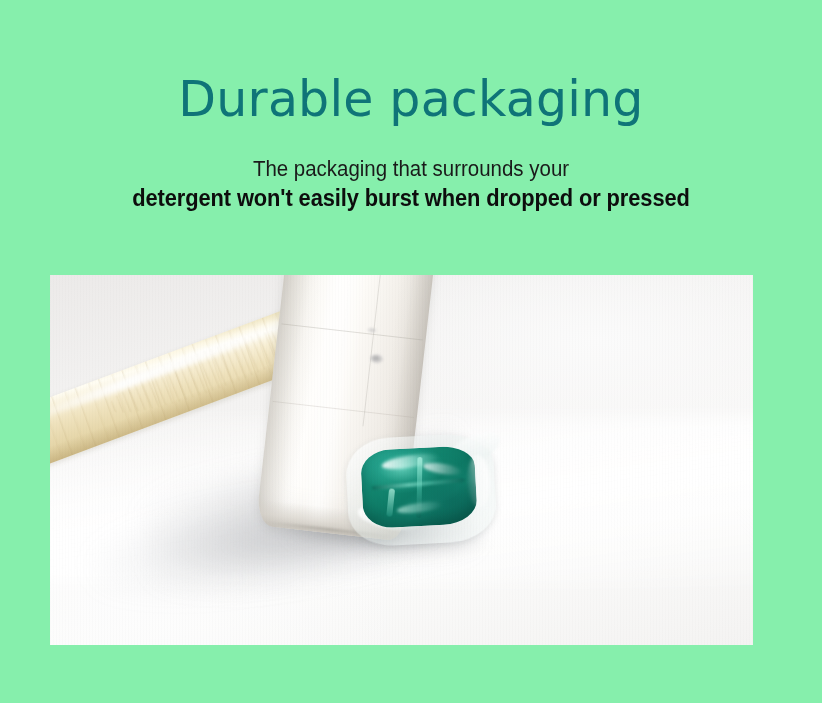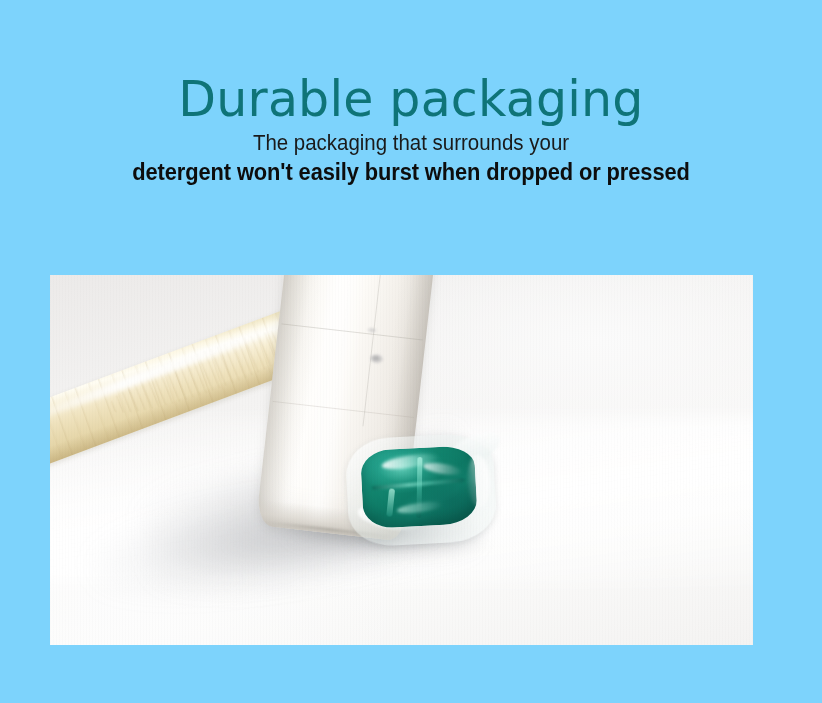--- a/index.html
+++ b/index.html
@@ -9,21 +9,21 @@
     height: 703px;
     background: #ffffff;
     font-family: "Liberation Sans", sans-serif;
     overflow: hidden;
   }
 
   .page {
     position: relative;
     width: 822px;
     height: 703px;
-    background: #7dd3fc;
+    background: #86efac;
   }
 
   
   .heading-block {
     position: absolute;
     left: 0;
     top: 0;
     width: 822px;
     text-align: center;
   }
@@ -32,20 +32,21 @@
     margin-top: 72px;
     font-size: 49px;
     line-height: 56px;
     font-weight: 400;
     letter-spacing: 0.2px;
     color: #0f7478;
     font-family: "DejaVu Sans", sans-serif;
   }
 
   .subhead {
+    margin-top: 26px;
   }
 
   .subhead-line1 {
     font-size: 22px;
     line-height: 29px;
     font-weight: 400;
     color: #1a1a1a;
     font-family: "Liberation Sans", sans-serif;
     transform: scaleX(0.93);
   }

